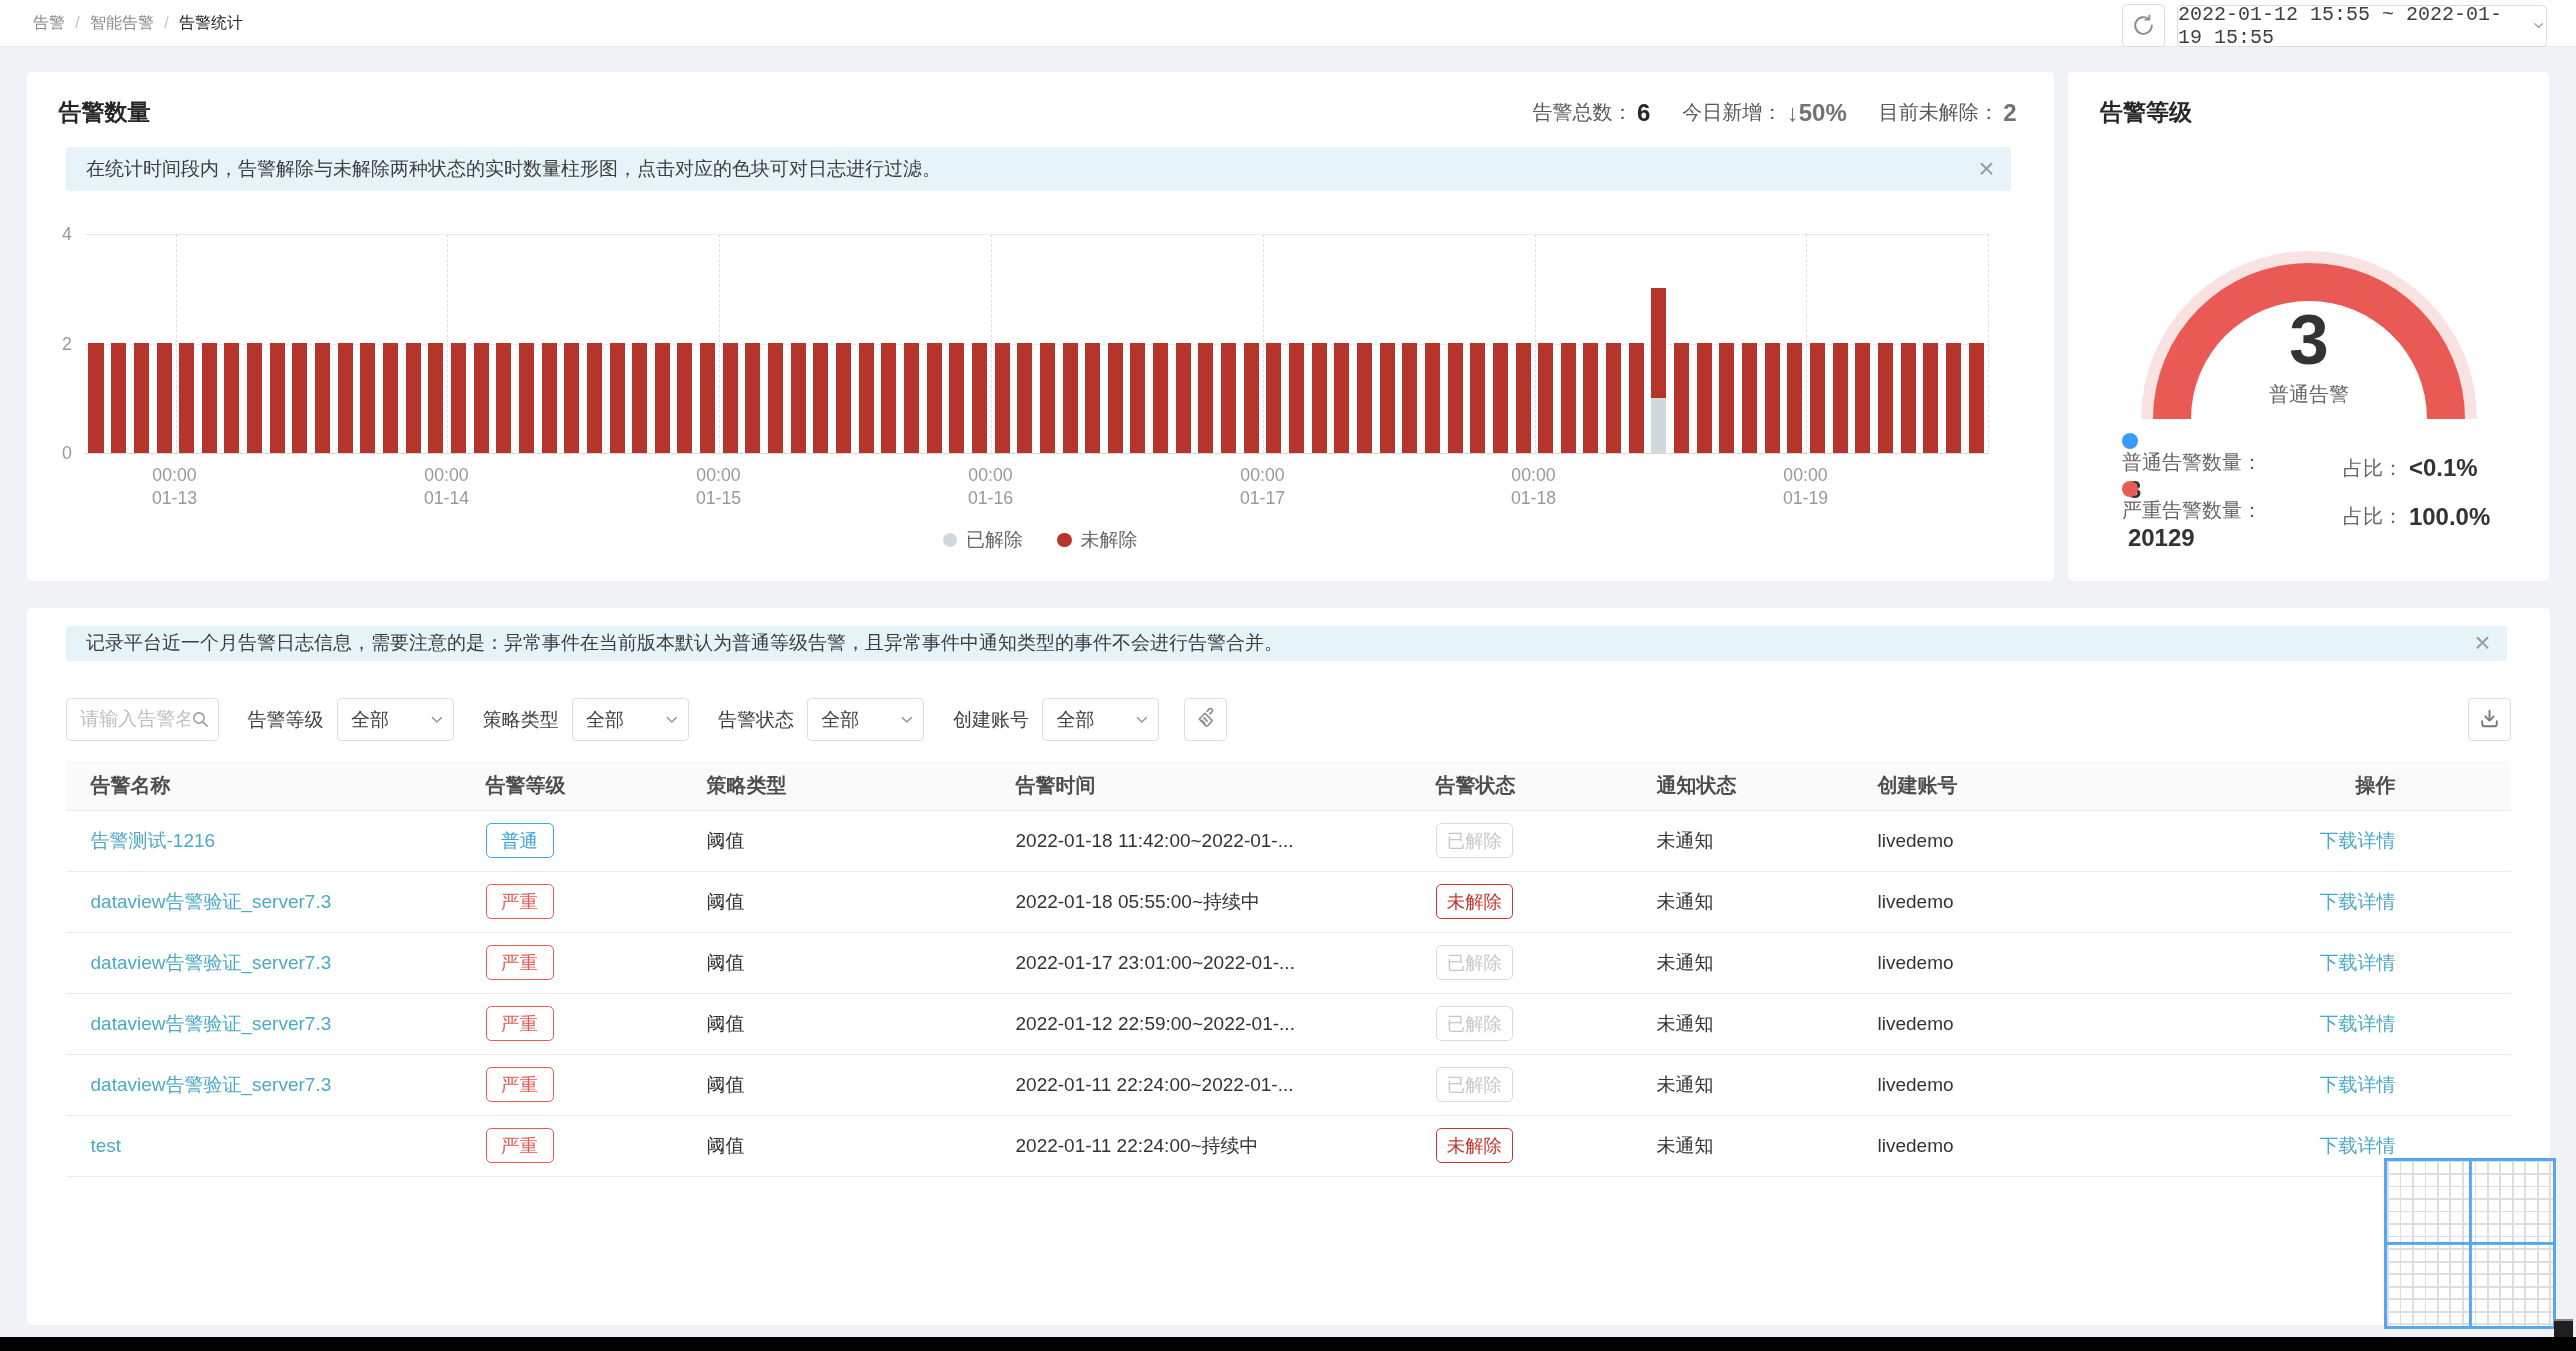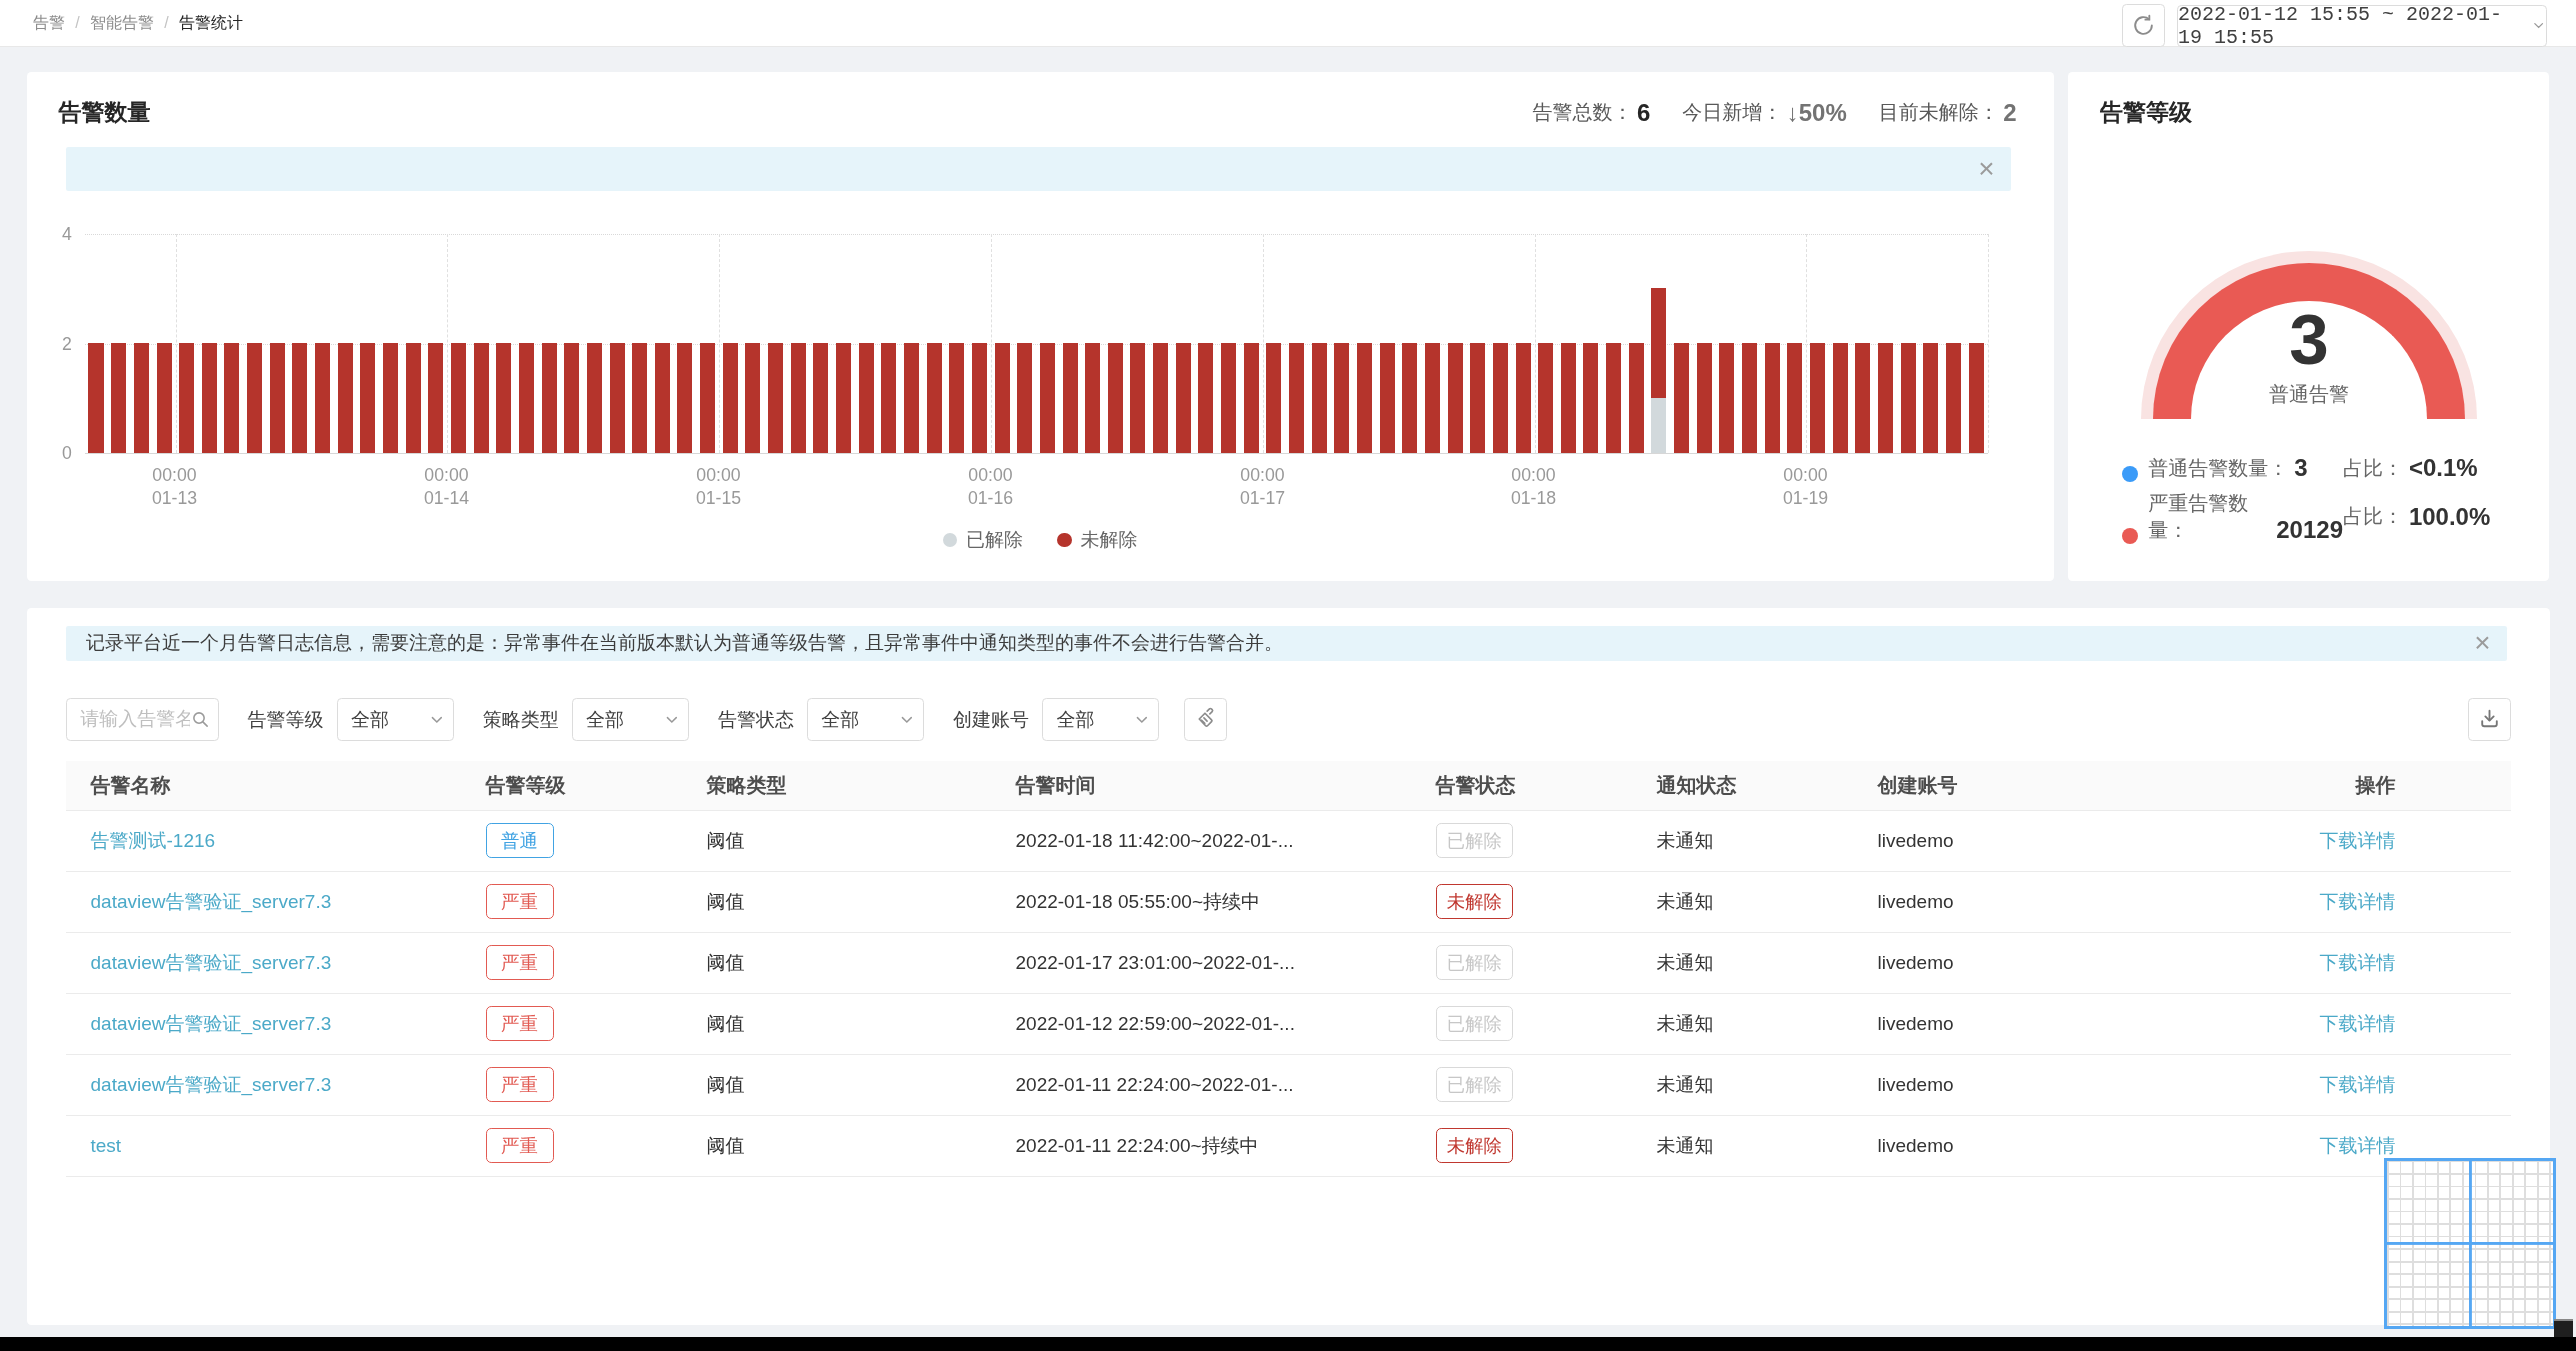--- a/index.html
+++ b/index.html
@@ -52,21 +52,21 @@
   .gauge{position:absolute;left:73px;top:179px;width:336px;height:168px;}
   .gauge-track{position:absolute;left:0;top:0;width:336px;height:168px;box-sizing:border-box;
                border:46px solid #f9e3e2;border-bottom:none;border-radius:168px 168px 0 0;}
   .gauge-arc{position:absolute;left:11.8px;top:11.8px;width:312px;height:156px;box-sizing:border-box;
              border:38px solid #e95a54;border-bottom:none;border-radius:156px 156px 0 0;}
   .gauge-center{position:absolute;left:0;right:0;top:52px;text-align:center;}
   .g-val{font-size:71px;font-weight:700;color:#333;line-height:74px;}
   .g-label{margin-top:4.4px;font-size:20px;color:#666;}
   .level-legend{position:absolute;left:54px;right:22px;top:379px;}
   .lv-row{display:flex;align-items:center;height:34px;margin-bottom:14.7px;}
-  .lv-left{display:flex;align-items:flex-end;width:221px;}
+  .lv-left{display:flex;align-items:flex-start;width:221px;flex-direction:column;}
   .lv-dot{width:16px;height:16px;border-radius:50%;margin-right:10.3px;flex:none;}
   .lv-label{font-size:20px;color:#666;}
   .lv-val{font-size:24px;font-weight:700;color:#333;margin-left:5.9px;}
   .lv-ratio{display:flex;align-items:center;}
   
   .filter-row{display:flex;align-items:center;margin:37px 39px 0 39px;height:44px;}
   .search-box{position:relative;width:151px;height:41px;border:1.5px solid #dcdcdc;border-radius:4.4px;background:#fff;flex:none;}
   .search-box input{border:none;outline:none;background:transparent;width:110px;height:37px;margin:0.7px 0 0 11.8px;
                     font-size:19px;color:#333;font-family:inherit;}
   .search-box input::placeholder{color:#bfbfbf;}
@@ -154,20 +154,21 @@
           <span class="s-label">今日新增：</span>
           <b class="s-val red">↓50%</b>
         </span>
         <span class="stat">
           <span class="s-label">目前未解除：</span>
           <b class="s-val red">2</b>
         </span>
       </div>
     </div>
     <div class="banner">
+      <span>在统计时间段内，告警解除与未解除两种状态的实时数量柱形图，点击对应的色块可对日志进行过滤。</span>
       <span class="banner-close">×</span>
     </div>
     <div class="ylabels" id="yLabels">
         <div class="ylab" style="top: -11px;">4</div>
         <div class="ylab" style="top: 99px;">2</div>
         <div class="ylab" style="top: 208px;">0</div>
       </div>
     <div class="plot" id="plotArea">
         <div class="hline dot" style="top: 0px;"></div>
         <div class="hline dot" style="top: 110px;"></div>

